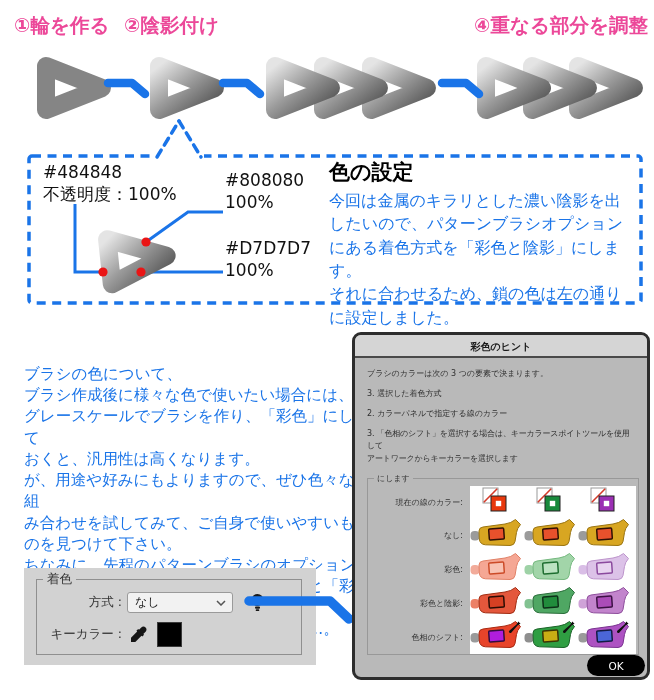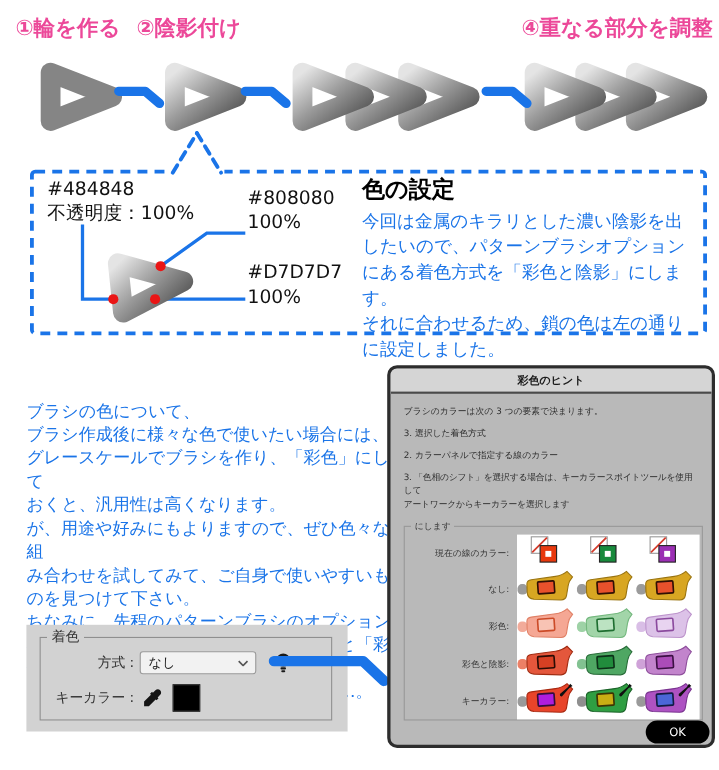--- a/index.html
+++ b/index.html
@@ -188,21 +188,21 @@
       <div class="dlg-text pre">3. 「色相のシフト」を選択する場合は、キーカラースポイトツールを使用して
 アートワークからキーカラーを選択します</div>
       <fieldset class="sample-box">
         <legend>にします</legend>
         <div class="sample-grid">
           <div id="sample-labels">
               <div class="slabel" style="height: 32px;">現在の線のカラー:</div>
               <div class="slabel" style="height: 34px;">なし:</div>
               <div class="slabel" style="height: 34px;">彩色:</div>
               <div class="slabel" style="height: 34px;">彩色と陰影:</div>
-              <div class="slabel" style="height: 34px;">キーカラー:</div>
+              <div class="slabel" style="height: 34px;">色相のシフト:</div>
             </div>
           <div id="sample-panel">
               <div class="srow" style="height: 32px;">
                 <svg width="54" height="32" viewBox="0 0 54 32">
      <rect x="13" y="2" width="15" height="15" fill="#fff" stroke="#999" stroke-width="1"></rect>
      <line x1="13.8" y1="16.2" x2="27.2" y2="2.8" stroke="#d43a2a" stroke-width="1.6"></line>
      <rect x="21" y="10" width="15" height="15" fill="#e8380d" stroke="#222" stroke-width="1"></rect>
      <rect x="25.8" y="14.8" width="5.4" height="5.4" fill="#fff"></rect>
    </svg>
                 <svg width="54" height="32" viewBox="0 0 54 32">

